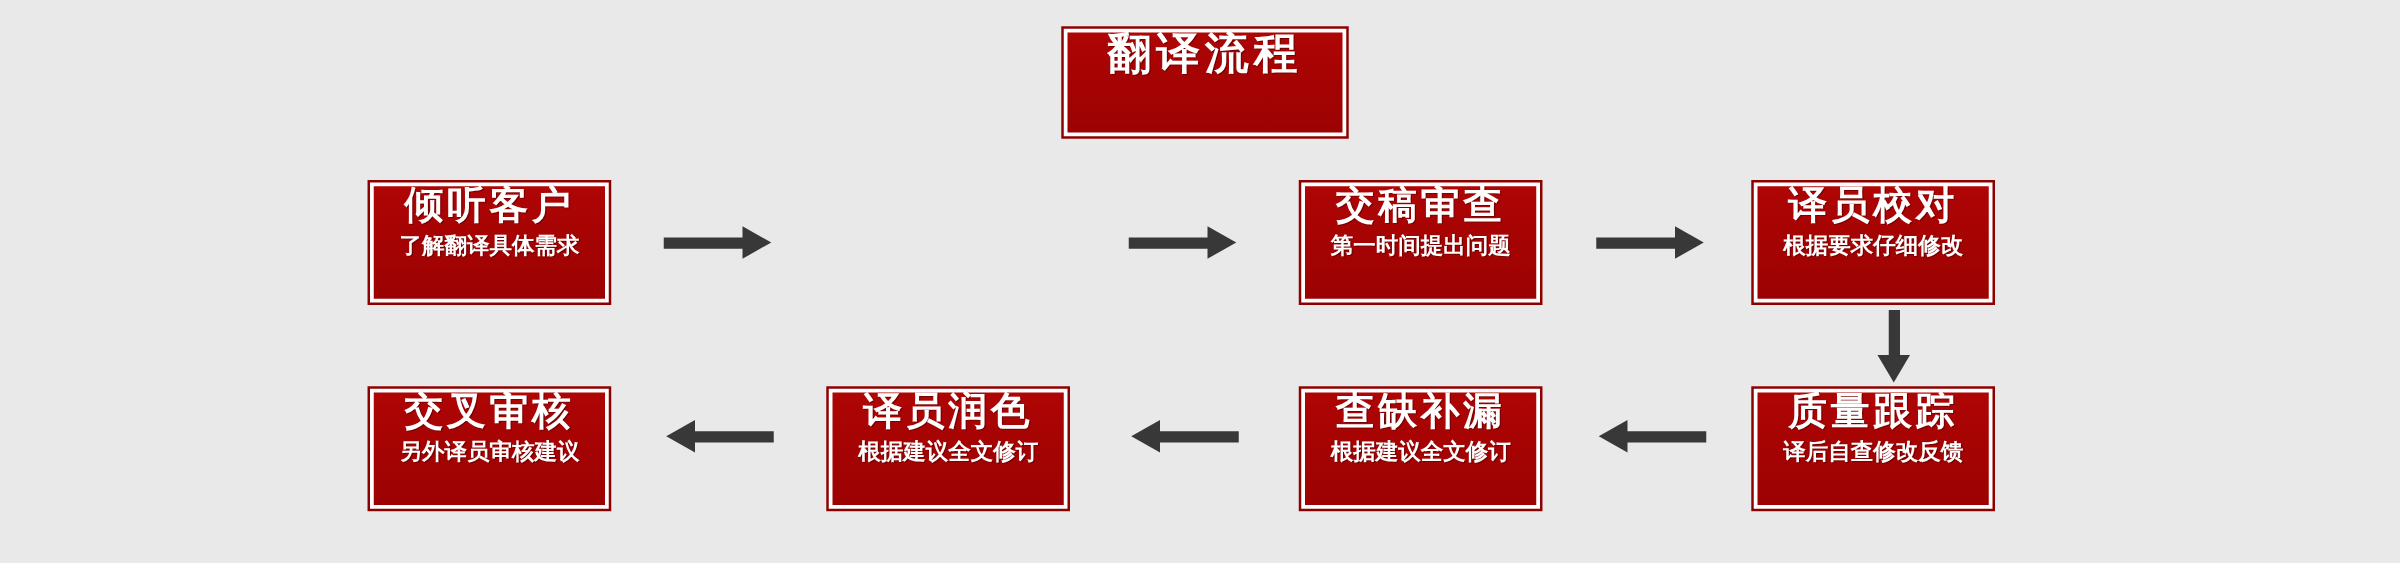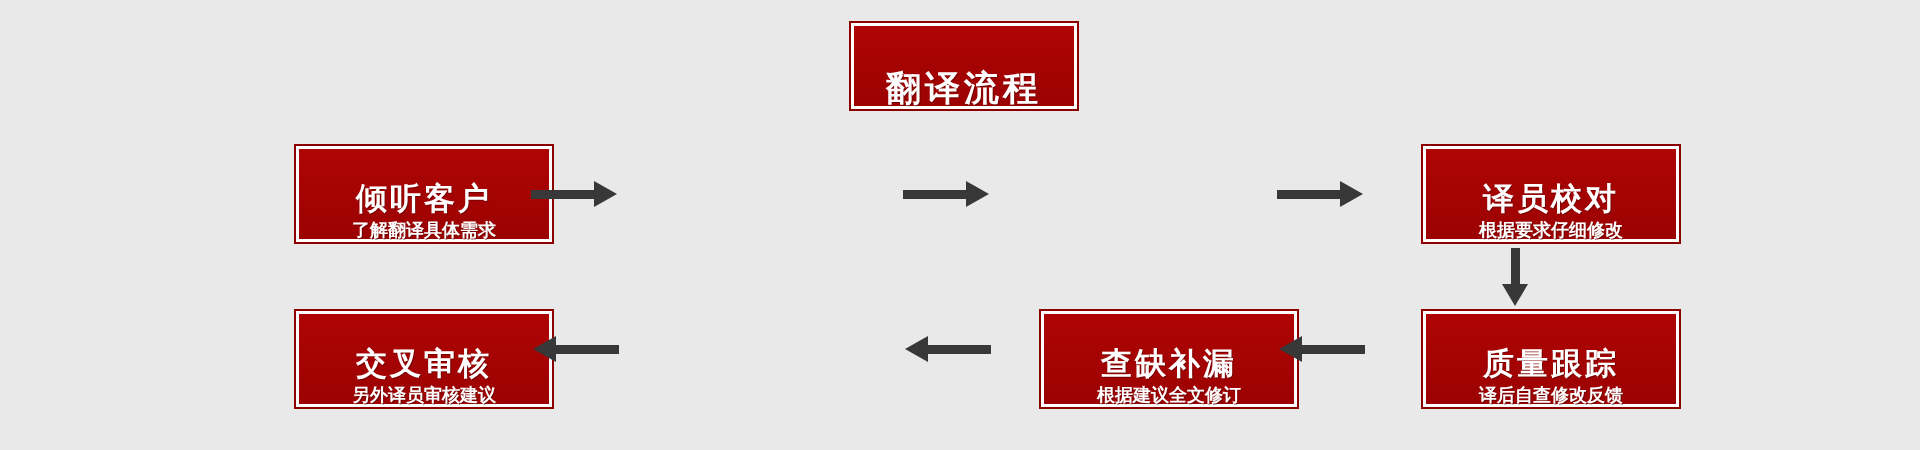--- a/index.html
+++ b/index.html
@@ -29,21 +29,21 @@
     padding: 3px;
   }
   .node-inner {
     width: 100%;
     height: 100%;
     box-sizing: border-box;
     background: linear-gradient(180deg, #af0505 0%, #a60303 45%, #9c0202 100%);
     display: flex;
     flex-direction: column;
     align-items: center;
-    justify-content: flex-end;
+    justify-content: flex-start;
     line-height: 1;
   }
   .node-title {
     color: #ffffff;
     font-weight: bold;
     letter-spacing: 3px;
     text-shadow: 1px 1px 0 rgba(80,0,0,0.55);
     white-space: nowrap;
   }
   .node-sub {
@@ -62,36 +62,36 @@
     width: 230px;
     height: 90px;
   }
   #title-box .node-title {
     font-size: 35px;
     letter-spacing: 4px;
   }
 
   
   .step {
-    width: 260px;
+    width: 195px;
     height: 100px;
   }
   .step .node-title {
     font-size: 31px;
     margin-bottom: 7px;
   }
   .step .node-sub {
     font-size: 18px;
   }
   .row1 { top: 144px; }
   .row2 { top: 309px; }
   .col1 { left: 294px; }
   .col2 { left: 661px; }
   .col3 { left: 1039px; }
-  .col4 { left: 1401px; margin-left: 20px; }
+  .col4 { left: 1401px; }
 
   
   .arrow {
     position: absolute;
   }
   .arrow-h {
     width: 86px;
     height: 26px;
   }
   .arrow-h .shaft {
@@ -159,20 +159,26 @@
   </div>
 
   <div class="node step row1 col1">
     <div class="node-inner">
       <div class="node-title">倾听客户</div>
       <div class="node-sub">了解翻译具体需求</div>
     </div>
   </div>
 
 
+  <div class="node step row1 col3">
+    <div class="node-inner">
+      <div class="node-title">交稿审查</div>
+      <div class="node-sub">第一时间提出问题</div>
+    </div>
+  </div>
 
   <div class="node step row1 col4">
     <div class="node-inner">
       <div class="node-title">译员校对</div>
       <div class="node-sub">根据要求仔细修改</div>
     </div>
   </div>
 
   <div class="node step row2 col4">
     <div class="node-inner">
@@ -181,20 +187,26 @@
     </div>
   </div>
 
   <div class="node step row2 col3">
     <div class="node-inner">
       <div class="node-title">查缺补漏</div>
       <div class="node-sub">根据建议全文修订</div>
     </div>
   </div>
 
+  <div class="node step row2 col2">
+    <div class="node-inner">
+      <div class="node-title">译员润色</div>
+      <div class="node-sub">根据建议全文修订</div>
+    </div>
+  </div>
 
   <div class="node step row2 col1">
     <div class="node-inner">
       <div class="node-title">交叉审核</div>
       <div class="node-sub">另外译员审核建议</div>
     </div>
   </div>
 
   <div id="arrow-1-2" class="arrow arrow-h arrow-right">
     <div class="shaft"></div>

